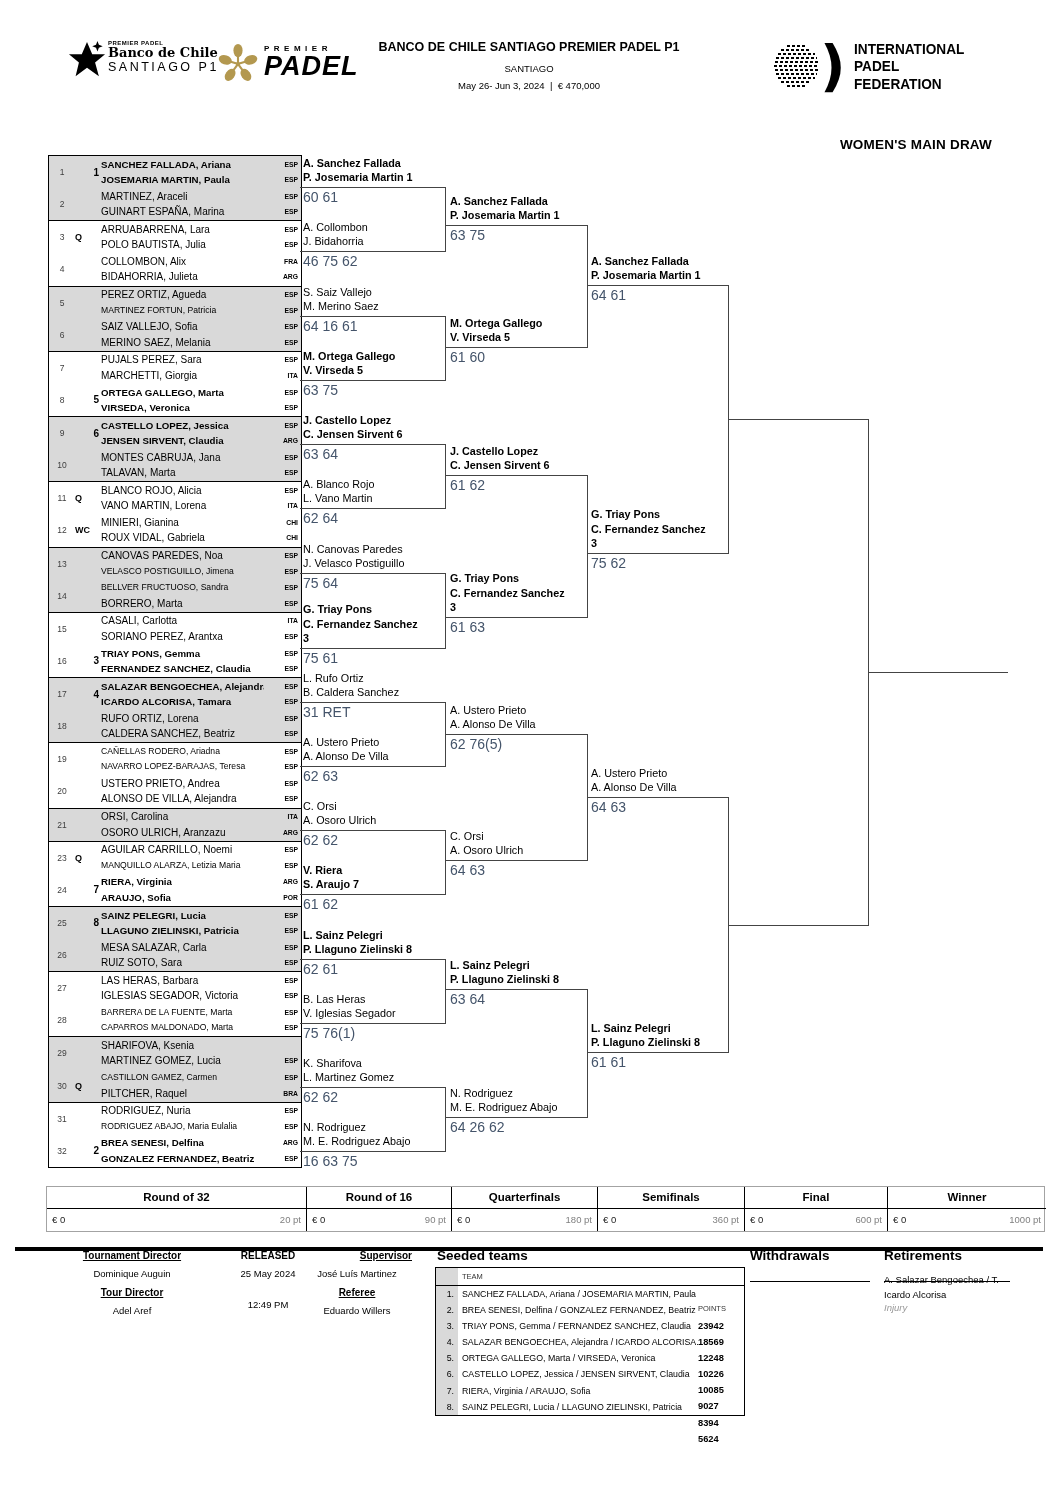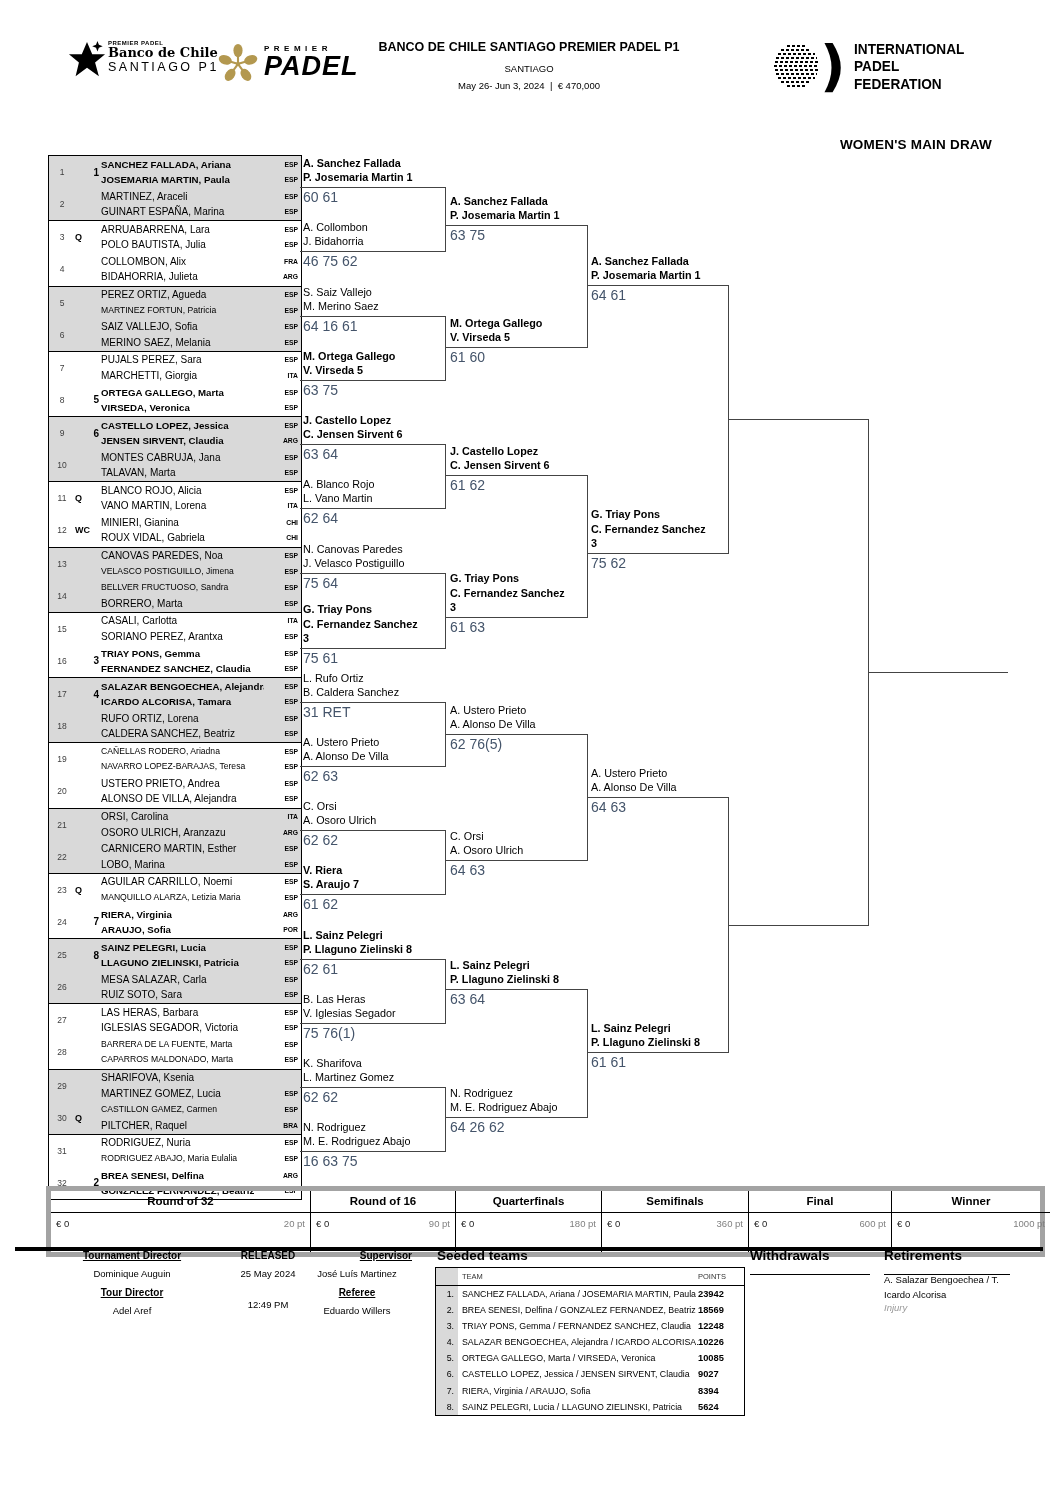--- a/index.html
+++ b/index.html
@@ -35,41 +35,41 @@
   .pline.small{font-size:8.6px;}
   .countries{width:34px;display:flex;flex-direction:column;justify-content:center;text-align:right;padding-right:3px;}
   .cline{height:15.4px;line-height:15.4px;font-size:6.8px;font-weight:bold;}
   
   .hline{position:absolute;height:1px;background:#444;}
   .vline{position:absolute;width:1px;background:#444;}
   .wname{position:absolute;font-size:10.8px;line-height:14.6px;white-space:nowrap;margin-top:16px;}
   .wname.bold{font-weight:bold;}
   .score{position:absolute;font-size:14px;color:#44546A;white-space:nowrap;}
   
-  #roundsTable{top:1186px;left:46px;height:71px;border:5px solid #a3a3a3;box-sizing:border-box;}
+  #roundsTable{top:1186px;left:46px;height:46px;border:1px solid #a3a3a3;box-sizing:border-box;}
   .rcell{position:absolute;top:0;bottom:0;border-right:1px solid #000;box-sizing:border-box;}
   .rcell:last-child{border-right:none;}
   .rlabel{position:absolute;top:0;left:0;right:0;height:21px;line-height:21px;text-align:center;
           font-weight:bold;font-size:11.5px;border-bottom:1px solid #000;}
   .rprize{position:absolute;left:5px;top:27px;font-size:9.5px;color:#222;}
   .rpts{position:absolute;right:5px;top:27px;font-size:9.5px;color:#7f7f7f;}
   .thickbar{top:1247px;left:15px;width:1028px;height:4px;background:#000;}
   
   .off-label{font-weight:bold;font-size:10px;text-decoration:underline;text-align:center;}
   .off-label.nound{text-decoration:none;}
   .off-val{font-size:9.5px;text-align:center;}
   .sec-title{font-weight:bold;font-size:13.5px;}
-  .sec-underline{border-bottom:1.5px solid #000;padding-bottom:11px;}
+  .sec-underline{border-bottom:1.5px solid #000;padding-bottom:18px;}
   #seedTable{top:1267px;left:435px;width:310px;border:1px solid #000;box-sizing:border-box;font-size:8.8px;}
   .st-header{display:flex;height:17px;line-height:17px;border-bottom:1px solid #000;color:#333;font-size:7.5px;}
   .st-header .st-num{background:#d9d9d9;}
   .st-row{display:flex;height:16.1px;line-height:16.1px;}
   .st-num{width:22px;text-align:right;padding-right:4px;background:#d9d9d9;box-sizing:border-box;}
   .st-team{flex:1;padding-left:4px;white-space:nowrap;overflow:hidden;}
-  .st-pts{width:42px;text-align:left;padding-right:4px;font-weight:bold;font-size:9.3px;}
+  .st-pts{width:42px;text-align:left;padding-right:4px;font-weight:bold;font-size:9.3px;margin-top:32px;}
   .ret-line{font-size:9.5px;line-height:15px;}
   .ret-reason{font-size:9.5px;font-style:italic;color:#999;}
 </style>
 </head>
 <body>
 
 <div id="page">
 
   <div class="abs" style="top:38px;left:68px;">
     <svg width="38" height="46" viewBox="0 0 40 46">
@@ -432,33 +432,20 @@
           <div class="seed"></div>
           <div class="names">
             <div class="pline">ORSI, Carolina</div>
             <div class="pline">OSORO ULRICH, Aranzazu</div>
           </div>
           <div class="countries">
             <div class="cline">ITA</div>
             <div class="cline">ARG</div>
           </div>
         </div>
-        <div class="team">
-          <div class="pos">22</div>
-          <div class="tag"></div>
-          <div class="seed"></div>
-          <div class="names">
-            <div class="pline">CARNICERO MARTIN, Esther</div>
-            <div class="pline">LOBO, Marina</div>
-          </div>
-          <div class="countries">
-            <div class="cline">ESP</div>
-            <div class="cline">ESP</div>
-          </div>
-        </div>
       </div>
       <div class="match">
         <div class="team">
           <div class="pos">23</div>
           <div class="tag">Q</div>
           <div class="seed"></div>
           <div class="names">
             <div class="pline">AGUILAR CARRILLO, Noemi</div>
             <div class="pline small">MANQUILLO ALARZA, Letizia Maria</div>
           </div>

